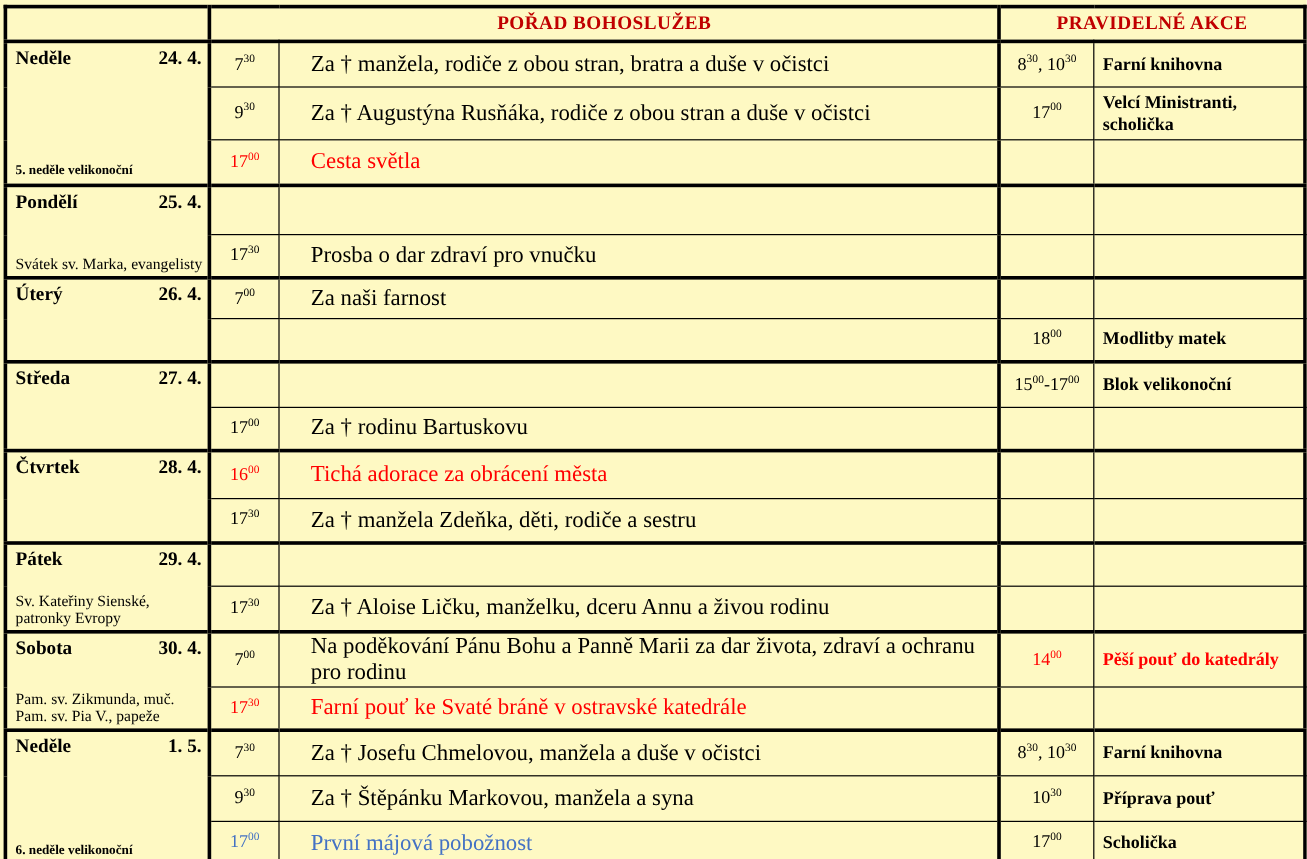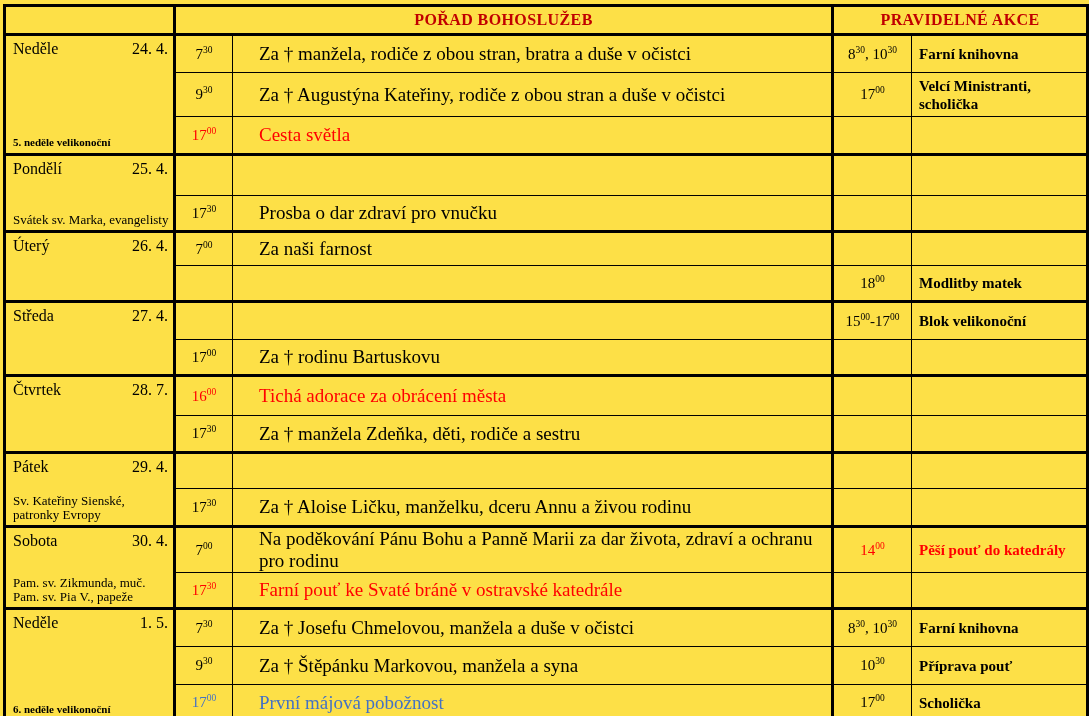--- a/index.html
+++ b/index.html
@@ -1,34 +1,34 @@
 <!DOCTYPE html>
 <html><head>
 <meta charset="utf-8">
 <style>
   html,body { margin:0; padding:0; background:#fff; }
   .sheet {
     width:1089px; height:716px; box-sizing:border-box;
-    padding:4px 3px 3px 3px; background:#fde047;
+    padding:4px 3px 3px 3px; background:#fef9c3;
     font-family:"Liberation Serif","DejaVu Serif",serif;
   }
   table.sched {
     border-collapse:collapse; table-layout:fixed;
     width:1083px; border:3px solid #000;
   }
   td { border:1px solid #000; padding:0; overflow:hidden; vertical-align:middle; }
   thead td { border-bottom:3px solid #000; }
   tr.st td { border-top:3px solid #000; }
   td.thickl { border-left:3px solid #000; }
   .htitle {
     text-align:center; font-weight:bold; font-size:16px;
     color:#C00000; letter-spacing:0.4px;
   }
   td.day { position:relative; vertical-align:top; font-size:16px; color:#000; }
-  .day-head { display:flex; justify-content:space-between; font-weight:normal; padding:4px 5px 0 7px; }
+  .day-head { display:flex; justify-content:space-between; font-weight:bold; padding:4px 5px 0 7px; }
   .day-sub { position:absolute; left:7px; right:4px; bottom:3px; font-size:13px; line-height:14px; font-weight:normal; }
   td.day.red .day-sub { font-weight:bold; font-size:11px; line-height:16px; }
   td.time, td.etime { text-align:center; font-size:15px;margin-top:36px; }
   td.intent { padding:0 6px 0 26px; font-size:19px; }
   td.event { padding:1px 4px 1px 7px; font-size:15px; line-height:18px;font-weight:bold; }
   sup { font-size:9.5px; vertical-align:super; line-height:0; }
   .red  { color:#FF0000; }
   .blue { color:#4472C4; }
 </style>
 </head>
@@ -60,21 +60,21 @@
         </div>
         <div class="day-sub">5. neděle velikonoční</div>
       </td>
       <td class="time thickl">7<sup>30</sup></td>
       <td class="intent">Za † manžela, rodiče z obou stran, bratra a duše v očistci</td>
       <td class="etime thickl">8<sup>30</sup>, 10<sup>30</sup></td>
       <td class="event">Farní knihovna</td>
     </tr>
     <tr style="height:44px">
       <td class="time thickl">9<sup>30</sup></td>
-      <td class="intent">Za † Augustýna Kateřiny, rodiče z obou stran a duše v očistci</td>
+      <td class="intent">Za † Augustýna Rusňáka, rodiče z obou stran a duše v očistci</td>
       <td class="etime thickl">17<sup>00</sup></td>
       <td class="event">Velcí Ministranti, scholička</td>
     </tr>
     <tr style="height:38px">
       <td class="time thickl red">17<sup>00</sup></td>
       <td class="intent red">Cesta světla</td>
       <td class="etime thickl"></td>
       <td class="event"></td>
     </tr>
 
@@ -135,21 +135,21 @@
       <td class="time thickl">17<sup>00</sup></td>
       <td class="intent">Za † rodinu Bartuskovu</td>
       <td class="etime thickl"></td>
       <td class="event"></td>
     </tr>
 
     <tr class="st" style="height:40px">
       <td class="day" rowspan="2">
         <div class="day-head">
           <span>Čtvrtek</span>
-          <span>28. 7.</span>
+          <span>28. 4.</span>
         </div>
         <div class="day-sub"></div>
       </td>
       <td class="time thickl red">16<sup>00</sup></td>
       <td class="intent red">Tichá adorace za obrácení města</td>
       <td class="etime thickl"></td>
       <td class="event"></td>
     </tr>
     <tr style="height:37px">
       <td class="time thickl">17<sup>30</sup></td>

